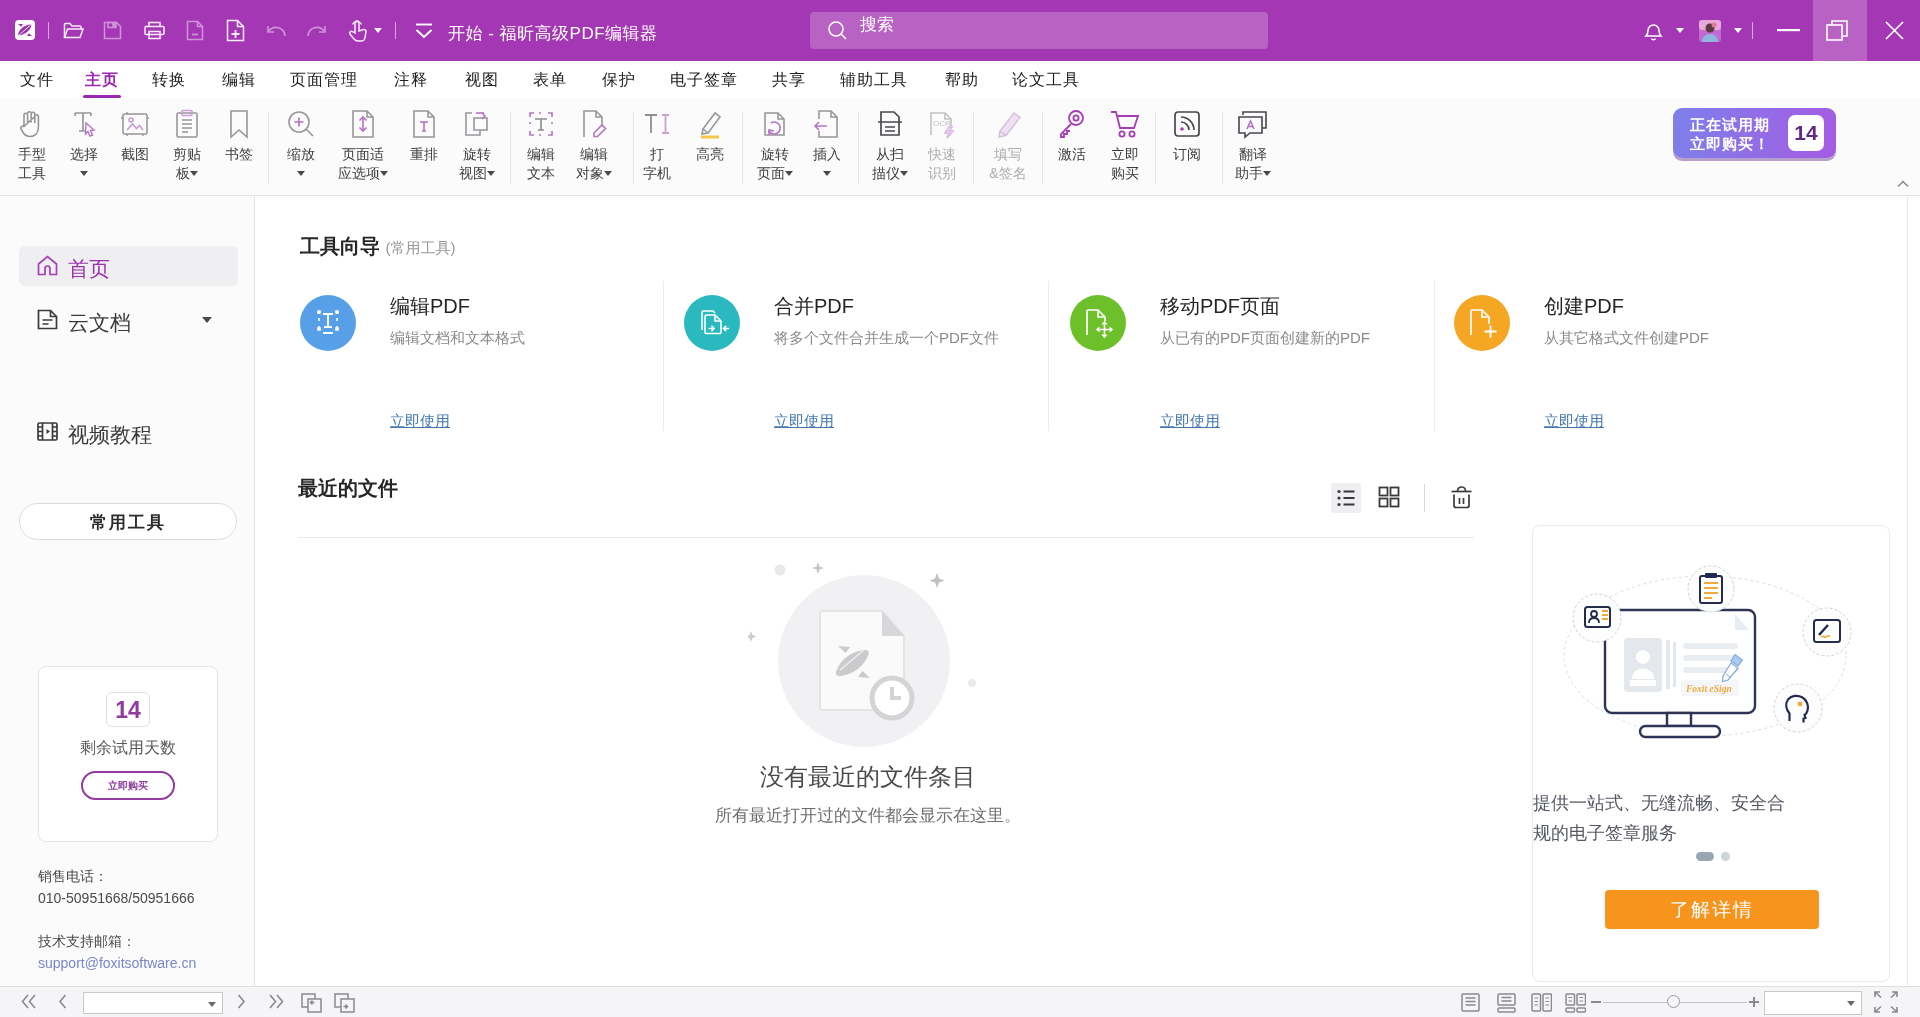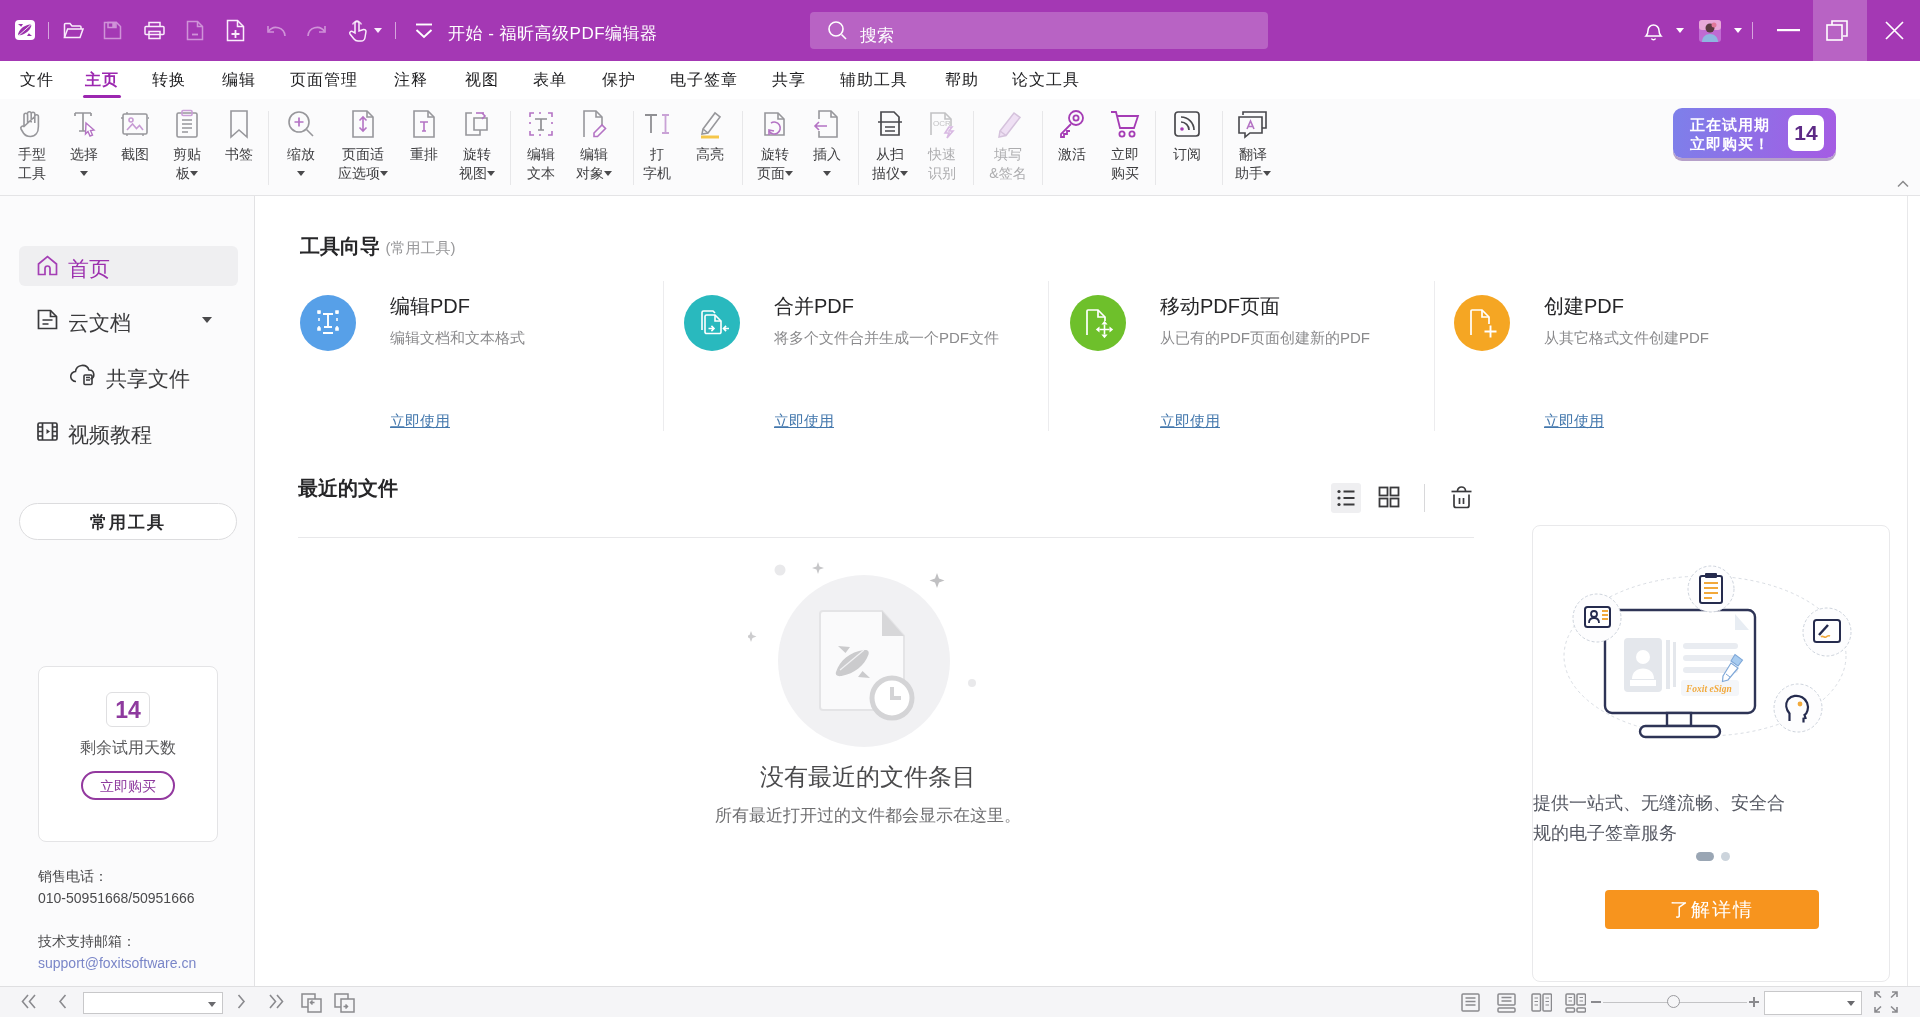--- a/index.html
+++ b/index.html
@@ -5,21 +5,21 @@
 <style>
 *{margin:0;padding:0;box-sizing:border-box}
 html,body{width:1920px;height:1017px;overflow:hidden;font-family:"Liberation Sans",sans-serif;background:#fff}
 .abs{position:absolute}
 
 #titlebar{position:absolute;left:0;top:0;width:1920px;height:61px;background:#A438B4;color:#fff}
 #titlebar svg{display:block}
 .tsep{position:absolute;top:22px;width:1px;height:17px;background:rgba(255,255,255,.55)}
 .doctitle{position:absolute;left:448px;top:22px;font-size:17px;color:#fff;letter-spacing:.5px}
 #searchbox{position:absolute;left:810px;top:12px;width:458px;height:37px;background:rgba(255,255,255,.22);border-radius:4px}
-#searchbox .ph{position:absolute;left:50px;top:12px;font-size:17px;color:#fdfdfe}
+#searchbox .ph{position:absolute;left:50px;top:1px;font-size:17px;color:#fdfdfe}
 .restorebg{position:absolute;left:1813px;top:0;width:54px;height:61px;background:rgba(255,255,255,.22)}
 
 #menubar{position:absolute;left:0;top:61px;width:1920px;height:38px;background:#fff}
 .mitem{position:absolute;top:9px;font-size:16px;color:#212123;letter-spacing:1px;white-space:nowrap}
 .mitem.active{color:#9C27B0;font-weight:bold}
 .mitem.active:after{content:"";position:absolute;left:-2px;right:-2px;bottom:-7px;height:3px;background:#9C27B0;border-radius:2px}
 
 #ribbon{position:absolute;left:0;top:99px;width:1920px;height:97px;background:#FBFBFC;border-bottom:1px solid #E4E4E6}
 .ritem{position:absolute;top:8px;text-align:center}
 .ritem .ic{display:flex;justify-content:center;align-items:center;height:34px}
@@ -33,21 +33,21 @@
 #collapsecaret{position:absolute;left:1897px;top:176px;color:#8A8A8C;font-size:13px}
 
 #sidebar{position:absolute;left:0;top:196px;width:255px;height:791px;background:#FBFBFC;border-right:1px solid #E2E2E4}
 .srow{position:absolute;left:19px;width:219px;height:40px;border-radius:6px}
 .srow .txt{position:absolute;left:49px;top:9px;font-size:21px;color:#3A3A3C}
 .srow svg{position:absolute;left:17px;top:8px}
 #btnopen{position:absolute;left:19px;top:307px;width:218px;height:37px;border:1px solid #DCDCDE;border-radius:19px;background:#fff;text-align:center;line-height:37px;font-size:17px;font-weight:bold;color:#2B2B2D;letter-spacing:2px}
 #trialbox{position:absolute;left:38px;top:470px;width:180px;height:176px;border:1px solid #E4E4E6;border-radius:8px;background:#fff;text-align:center}
 #trialbox .d14{margin:25px auto 0;width:44px;height:35px;border:1px solid #DFDFE1;border-radius:6px;color:#8E3A9E;font-size:23px;font-weight:bold;line-height:35px}
 #trialbox .lab{margin-top:11px;font-size:16px;color:#58585A}
-#trialbox .buy{margin:12px auto 0;width:94px;height:29px;border:2px solid #93399F;border-radius:16px;color:#8E3A9E;font-size:14px;font-weight:normal;line-height:26px}
+#trialbox .buy{margin:12px auto 0;width:94px;height:29px;border:2px solid #93399F;border-radius:16px;color:#8E3A9E;font-size:10px;font-weight:bold;line-height:26px}
 .sfoot{position:absolute;left:38px;font-size:14px;color:#4A4A4C}
 .sfoot.link{color:#7A86C8}
 
 #content{position:absolute;left:256px;top:196px;width:1664px;height:791px;background:#fff}
 .secTitle{font-size:20px;font-weight:bold;color:#262628}
 .secTitle .sub{font-size:15px;font-weight:normal;color:#98989A}
 .card{position:absolute;top:84px;width:386px}
 .card .circ{position:absolute;left:10px;top:15px;width:56px;height:56px;border-radius:50%}
 .card .ct{position:absolute;left:100px;top:13px;font-size:20px;color:#252527}
 .card .cd{position:absolute;left:100px;top:49px;font-size:15px;color:#8A8A8C;white-space:nowrap}
@@ -421,28 +421,20 @@
     <div class="txt" style="color:#9C30AE">首页</div>
   </div>
   <div class="srow" style="top:104px">
     <svg width="23" height="23" viewBox="0 0 23 23" fill="none" stroke="#3A3A3C" stroke-width="1.7">
         <path d="M2.5 20.5 V2.5 h12 l6 6 v12 Z"></path>
         <path d="M14.5 2.5 v6 h6"></path>
         <path d="M6.5 12 h10 M6.5 16 h6"></path>
       </svg>
     <div class="txt">云文档</div>
     <div class="caret" style="position:absolute;left:183px;top:17px;border-top-width:6px;border-left-width:5px;border-right-width:5px"></div>
-  </div>
-  <div class="srow" style="top:160px">
-    <svg style="left:51px;width:26px" width="26" height="23" viewBox="0 0 26 23" fill="none" stroke="#3A3A3C" stroke-width="1.6">
-        <path d="M6 17.5 a5 5 0 0 1-.5-10 a7 7 0 0 1 13.5-1.5 a4.6 4.6 0 0 1 1.5 9"></path>
-        <rect x="14" y="11" width="8" height="9.5" rx="1"></rect>
-        <path d="M16 13.5 h4 M16 16 h4"></path>
-      </svg>
-    <div class="txt" style="left:87px">共享文件</div>
   </div>
   <div class="srow" style="top:216px">
     <svg width="23" height="23" viewBox="0 0 23 23" fill="none" stroke="#3A3A3C" stroke-width="1.7">
         <rect x="2" y="3" width="19" height="17" rx="1.5"></rect>
         <path d="M6.5 3 v17 M16.5 3 v17"></path>
         <path d="M2 7 h4.5 M2 11.5 h4.5 M2 16 h4.5 M16.5 7 H21 M16.5 11.5 H21 M16.5 16 H21"></path>
         <path d="M10.5 9 l3.5 2.5 -3.5 2.5 Z" fill="#3A3A3C" stroke="none"></path>
       </svg>
     <div class="txt">视频教程</div>
   </div>

